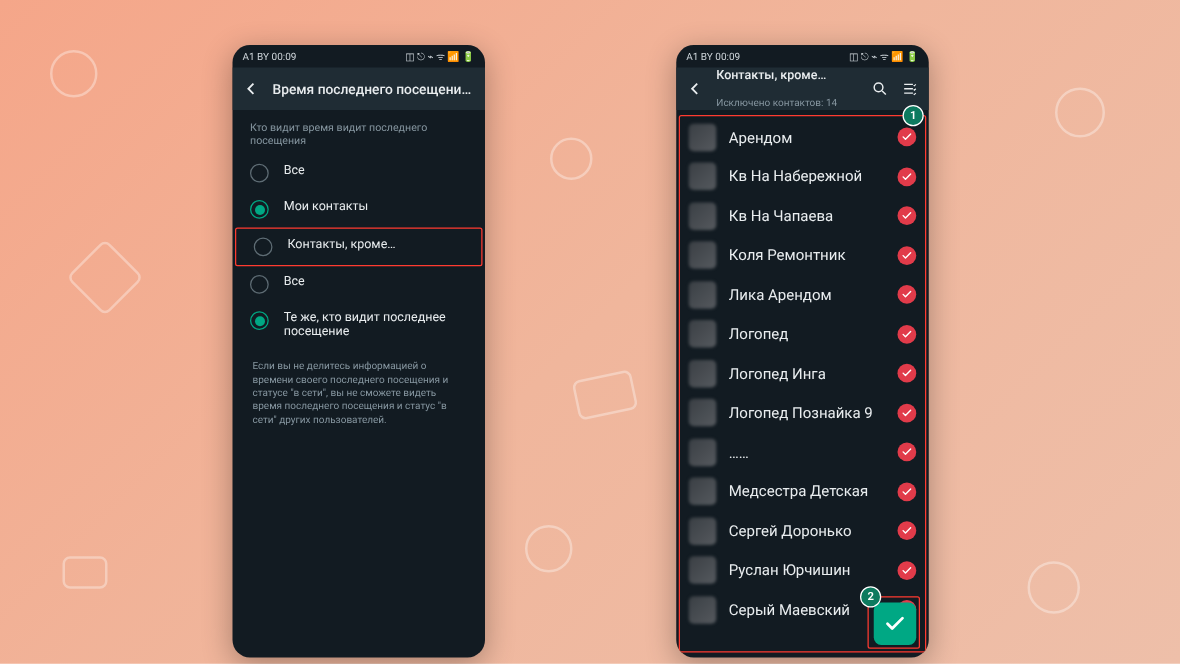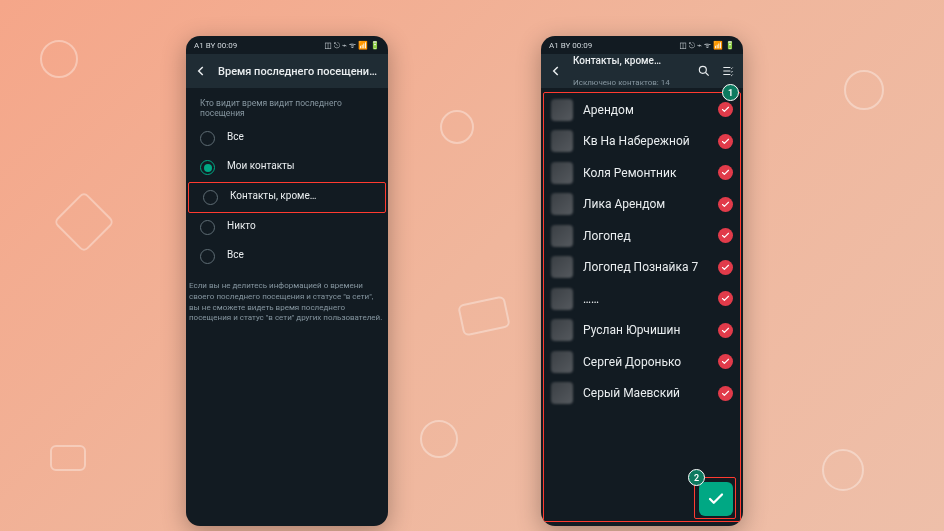--- a/index.html
+++ b/index.html
@@ -16,21 +16,21 @@
   .appbar-sub{font-size:8px;color:#8696a0;margin-top:12px}
   .appbar-col{display:flex;flex-direction:column;flex:1;min-width:0}
   .appbar .icon{width:14px;height:14px;flex-shrink:0}
   .section-label{font-size:8.5px;color:#8696a0;padding:10px 14px 6px}
   .radio-row{display:flex;align-items:flex-start;gap:12px;padding:7px 14px}
   .radio{width:13px;height:13px;border-radius:50%;border:1.5px solid #5e6c74;flex-shrink:0;position:relative}
   .radio.sel{border-color:#00a884}
   .radio.sel::after{content:"";position:absolute;inset:2.5px;border-radius:50%;background:#00a884}
   .radio-label{font-size:10px}
   .hl-box{border:1.5px solid #ff3b30;border-radius:2px;margin:0 2px}
-  .info{font-size:8px;color:#8696a0;padding:10px 3px;line-height:1.35}
+  .info{font-size:8px;color:#8696a0;padding:10px 16px;line-height:1.35}
   .contacts{position:absolute;top:58px;bottom:0;left:0;right:0;overflow:hidden}
   .contact-row{display:flex;align-items:center;height:31.5px;padding:0 10px;gap:10px}
   .avatar{width:22px;height:22px;border-radius:4px;background:linear-gradient(135deg,#3a3f44,#55595e);filter:blur(1.2px);flex-shrink:0}
   .contact-name{font-size:12px;flex:1;white-space:nowrap;overflow:hidden;text-overflow:ellipsis}
   .check{width:15px;height:15px;border-radius:50%;background:#e13b4a;display:flex;align-items:center;justify-content:center;flex-shrink:0}
   .check svg{width:9px;height:9px}
   .list-outline{position:absolute;border:1.5px solid #ff3b30;border-radius:2px;pointer-events:none}
   .fab{position:absolute;right:10px;bottom:10px;width:34px;height:34px;border-radius:6px;background:#00a884;display:flex;align-items:center;justify-content:center}
   .fab svg{width:18px;height:18px}
   .fab-outline{position:absolute;border:1.5px solid #ff3b30;border-radius:2px;pointer-events:none}
@@ -70,28 +70,28 @@
   <div class="radio-row">
       <span class="radio sel"></span>
       <span class="radio-label">Мои контакты</span>
     </div>
   <div class="hl-box">
     <div class="radio-row">
         <span class="radio"></span>
         <span class="radio-label">Контакты, кроме…</span>
       </div>
   </div>
-  <div class="radio-row">
-      <span class="radio"></span>
-      <span class="radio-label">Никто</span>
-    </div>
 
   <div class="radio-row">
       <span class="radio"></span>
       <span class="radio-label">Все</span>
+    </div>
+  <div class="radio-row">
+      <span class="radio sel"></span>
+      <span class="radio-label">Те же, кто видит последнее посещение</span>
     </div>
 
   <div class="info">Если вы не делитесь информацией о времени своего последнего посещения и статусе "в сети", вы не сможете видеть время последнего посещения и статус "в сети" других пользователей.</div>
 </div>
 
 <div class="phone right">
   <div class="statusbar">
     <span><span>A1 BY</span> <span>00:09</span></span>
     <span class="status-right">◫ ⎋ ⌁ ᯤ 📶 🔋</span>
   </div>
@@ -127,20 +127,29 @@
         <div class="avatar"></div>
         <div class="contact-name">Кв На Набережной</div>
         <div class="check">
           <svg viewBox="0 0 24 24" fill="none" stroke="#fff" stroke-width="3" stroke-linecap="round" stroke-linejoin="round">
             <path d="M4 12l5 5L20 6"></path>
           </svg>
         </div>
       </div>
       <div class="contact-row">
         <div class="avatar"></div>
+        <div class="contact-name">Кв На Чапаева</div>
+        <div class="check">
+          <svg viewBox="0 0 24 24" fill="none" stroke="#fff" stroke-width="3" stroke-linecap="round" stroke-linejoin="round">
+            <path d="M4 12l5 5L20 6"></path>
+          </svg>
+        </div>
+      </div>
+      <div class="contact-row">
+        <div class="avatar"></div>
         <div class="contact-name">Коля Ремонтник</div>
         <div class="check">
           <svg viewBox="0 0 24 24" fill="none" stroke="#fff" stroke-width="3" stroke-linecap="round" stroke-linejoin="round">
             <path d="M4 12l5 5L20 6"></path>
           </svg>
         </div>
       </div>
       <div class="contact-row">
         <div class="avatar"></div>
         <div class="contact-name">Лика Арендом</div>
@@ -154,48 +163,66 @@
         <div class="avatar"></div>
         <div class="contact-name">Логопед</div>
         <div class="check">
           <svg viewBox="0 0 24 24" fill="none" stroke="#fff" stroke-width="3" stroke-linecap="round" stroke-linejoin="round">
             <path d="M4 12l5 5L20 6"></path>
           </svg>
         </div>
       </div>
       <div class="contact-row">
         <div class="avatar"></div>
-        <div class="contact-name">Логопед Познайка 7</div>
+        <div class="contact-name">Логопед Инга</div>
+        <div class="check">
+          <svg viewBox="0 0 24 24" fill="none" stroke="#fff" stroke-width="3" stroke-linecap="round" stroke-linejoin="round">
+            <path d="M4 12l5 5L20 6"></path>
+          </svg>
+        </div>
+      </div>
+      <div class="contact-row">
+        <div class="avatar"></div>
+        <div class="contact-name">Логопед Познайка 9</div>
         <div class="check">
           <svg viewBox="0 0 24 24" fill="none" stroke="#fff" stroke-width="3" stroke-linecap="round" stroke-linejoin="round">
             <path d="M4 12l5 5L20 6"></path>
           </svg>
         </div>
       </div>
       <div class="contact-row">
         <div class="avatar"></div>
         <div class="contact-name">……</div>
         <div class="check">
           <svg viewBox="0 0 24 24" fill="none" stroke="#fff" stroke-width="3" stroke-linecap="round" stroke-linejoin="round">
             <path d="M4 12l5 5L20 6"></path>
           </svg>
         </div>
       </div>
       <div class="contact-row">
         <div class="avatar"></div>
+        <div class="contact-name">Медсестра Детская</div>
+        <div class="check">
+          <svg viewBox="0 0 24 24" fill="none" stroke="#fff" stroke-width="3" stroke-linecap="round" stroke-linejoin="round">
+            <path d="M4 12l5 5L20 6"></path>
+          </svg>
+        </div>
+      </div>
+      <div class="contact-row">
+        <div class="avatar"></div>
+        <div class="contact-name">Сергей Доронько</div>
+        <div class="check">
+          <svg viewBox="0 0 24 24" fill="none" stroke="#fff" stroke-width="3" stroke-linecap="round" stroke-linejoin="round">
+            <path d="M4 12l5 5L20 6"></path>
+          </svg>
+        </div>
+      </div>
+      <div class="contact-row">
+        <div class="avatar"></div>
         <div class="contact-name">Руслан Юрчишин</div>
-        <div class="check">
-          <svg viewBox="0 0 24 24" fill="none" stroke="#fff" stroke-width="3" stroke-linecap="round" stroke-linejoin="round">
-            <path d="M4 12l5 5L20 6"></path>
-          </svg>
-        </div>
-      </div>
-      <div class="contact-row">
-        <div class="avatar"></div>
-        <div class="contact-name">Сергей Доронько</div>
         <div class="check">
           <svg viewBox="0 0 24 24" fill="none" stroke="#fff" stroke-width="3" stroke-linecap="round" stroke-linejoin="round">
             <path d="M4 12l5 5L20 6"></path>
           </svg>
         </div>
       </div>
       <div class="contact-row">
         <div class="avatar"></div>
         <div class="contact-name">Серый Маевский</div>
         <div class="check">

